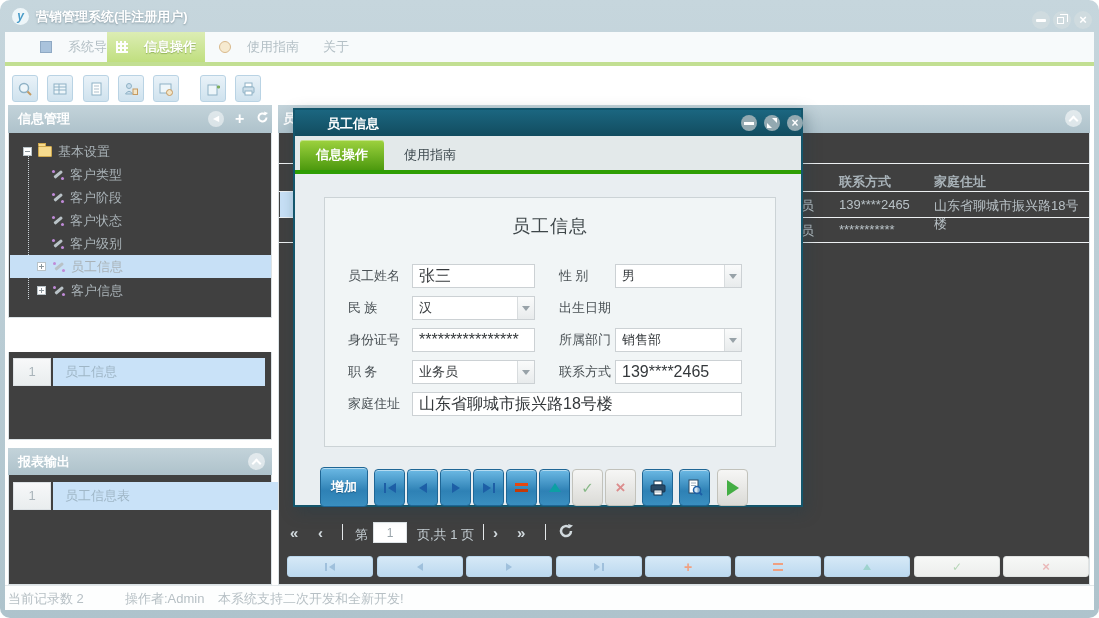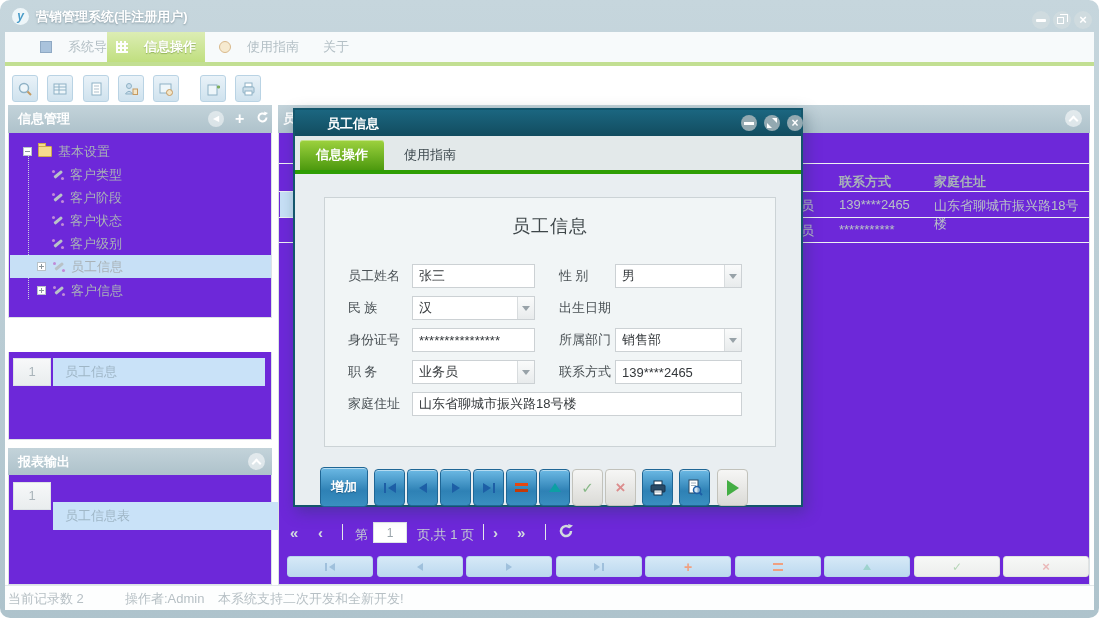--- a/index.html
+++ b/index.html
@@ -41,21 +41,21 @@
   .greenline { position:absolute; left:0; top:30px; width:1089px; height:4px; background:#c2df92; }
 
   
   .toolbar { position:absolute; left:0; top:34px; width:1089px; height:39px; background:#fff; }
   .tbtn { position:absolute; top:9px; width:26px; height:27px; border:1px solid #b9d3e4; border-radius:3px;
           background:linear-gradient(#e9f2f8,#cfe2ee); display:flex; align-items:center; justify-content:center; cursor:pointer; }
 
   
   .phead { position:absolute; background:linear-gradient(#c3d3da,#aec2cb); color:#fff; font-weight:bold;
            font-size:13px; padding-left:10px; }
-  .pbody { position:absolute; background:#6d28d9; border:1px solid #dbe2e5; border-top:none; }
+  .pbody { position:absolute; background:#404040; border:1px solid #dbe2e5; border-top:none; }
   .hcirc { position:absolute; width:16px; height:16px; border-radius:50%; background:rgba(255,255,255,.5);
            color:#fff; text-align:center; font-size:8px; line-height:16px; cursor:pointer; }
   .hplus { position:absolute; color:#fff; font-size:16px; font-weight:bold; cursor:pointer; line-height:16px; }
   .chev { position:absolute; width:17px; height:17px; border-radius:50%; background:rgba(255,255,255,.55); cursor:pointer; }
   .chev::after { content:""; position:absolute; left:5px; top:7px; width:5px; height:5px;
                  border-left:2px solid #fff; border-top:2px solid #fff; transform:rotate(45deg); }
 
   
   .titem { position:absolute; height:23px; display:flex; align-items:center; gap:6px;
            font-size:13px; color:#a9b2b7; cursor:pointer; }
@@ -122,21 +122,21 @@
 
   .mtabs { position:absolute; left:0; top:26px; width:506px; height:34px; background:#e3e9ea; }
   .mtab { position:absolute; top:4px; height:30px; line-height:30px; padding:0 16px; font-size:13px; color:#3e4a50; cursor:pointer; }
   .mtab.active { left:5px; background:linear-gradient(#9ed23f,#4c990e); color:#fff; font-weight:bold;
                  border-radius:3px 3px 0 0; box-shadow:inset 0 1px 0 rgba(255,255,255,.4); }
   .mgreen { position:absolute; left:0; top:60px; width:506px; height:4px; background:#2f9e04; }
 
   .formbox { position:absolute; left:29px; top:87px; width:452px; height:250px; background:#f1f5f6; border:1px solid #ccd3d6; }
   .fheading { position:absolute; left:29px; top:104px; width:452px; text-align:center; font-size:18px; color:#3e4649; letter-spacing:1px; }
   .flabel { position:absolute; font-size:13px; color:#4a5155; line-height:24px; white-space:pre;font-family:Liberation Serif, serif; }
-  .finput { position:absolute; height:24px; border:1px solid #ccd1d4; background:#fff; font-size:13px; color:#34383b; padding:0 6px; }
+  .finput { position:absolute; height:24px; border:1px solid #ccd1d4; background:#fff; font-size:16px; color:#34383b; padding:0 6px; }
   .fselect { position:absolute; height:24px; border:1px solid #ccd1d4; background:#fff; cursor:pointer; }
   .fselect .val { position:absolute; left:6px; top:0; line-height:22px; font-size:13px; color:#34383b; }
   .arrowbox { position:absolute; right:0; top:0; width:17px; height:100%; border-left:1px solid #d8dcde;
               background:linear-gradient(#fafbfb,#e8ebec); }
   .arrowbox::after { content:""; position:absolute; left:4px; top:9px; border-left:4px solid transparent;
                      border-right:4px solid transparent; border-top:5px solid #98a2a8; }
   .calico { position:absolute; right:4px; top:5px; }
 
   .bluebtn { position:absolute; border:1px solid #1f6695; border-radius:4px;
              background:linear-gradient(#6cb9e4,#2e81b5 60%,#3a8fc0);
@@ -297,21 +297,21 @@
       <span class="lnum" style="left:4px;top:6px;">1</span>
       <span class="lbar" style="left:44px;top:6px;width:212px;">员工信息</span>
     </div>
 
     <div class="phead" style="left:3px;top:416px;width:264px;height:27px;line-height:27px;">
       <span>报表输出</span>
       <span class="chev" style="left:240px;top:5px;"></span>
     </div>
     <div class="pbody" style="left:3px;top:443px;width:264px;height:110px;">
       <span class="lnum" style="left:4px;top:7px;">1</span>
-      <span class="lbar" style="left:44px;top:7px;width:244px;margin-top:20px;">员工信息表</span>
+      <span class="lbar" style="left:44px;top:7px;width:244px;">员工信息表</span>
     </div>
 
     <div class="phead" style="left:273px;top:73px;width:812px;height:28px;line-height:28px;padding-left:0;">
       <span style="position:absolute;left:5px;">员工信息</span>
       <span class="chev" style="left:787px;top:5px;"></span>
     </div>
     <div class="pbody" style="left:273px;top:101px;width:812px;height:452px;">
       <div class="hline" style="left:0;top:30px;width:810px;"></div>
       <span class="gheader" style="left:560px;top:40px;">联系方式</span>
       <span class="gheader" style="left:655px;top:40px;">家庭住址</span>

